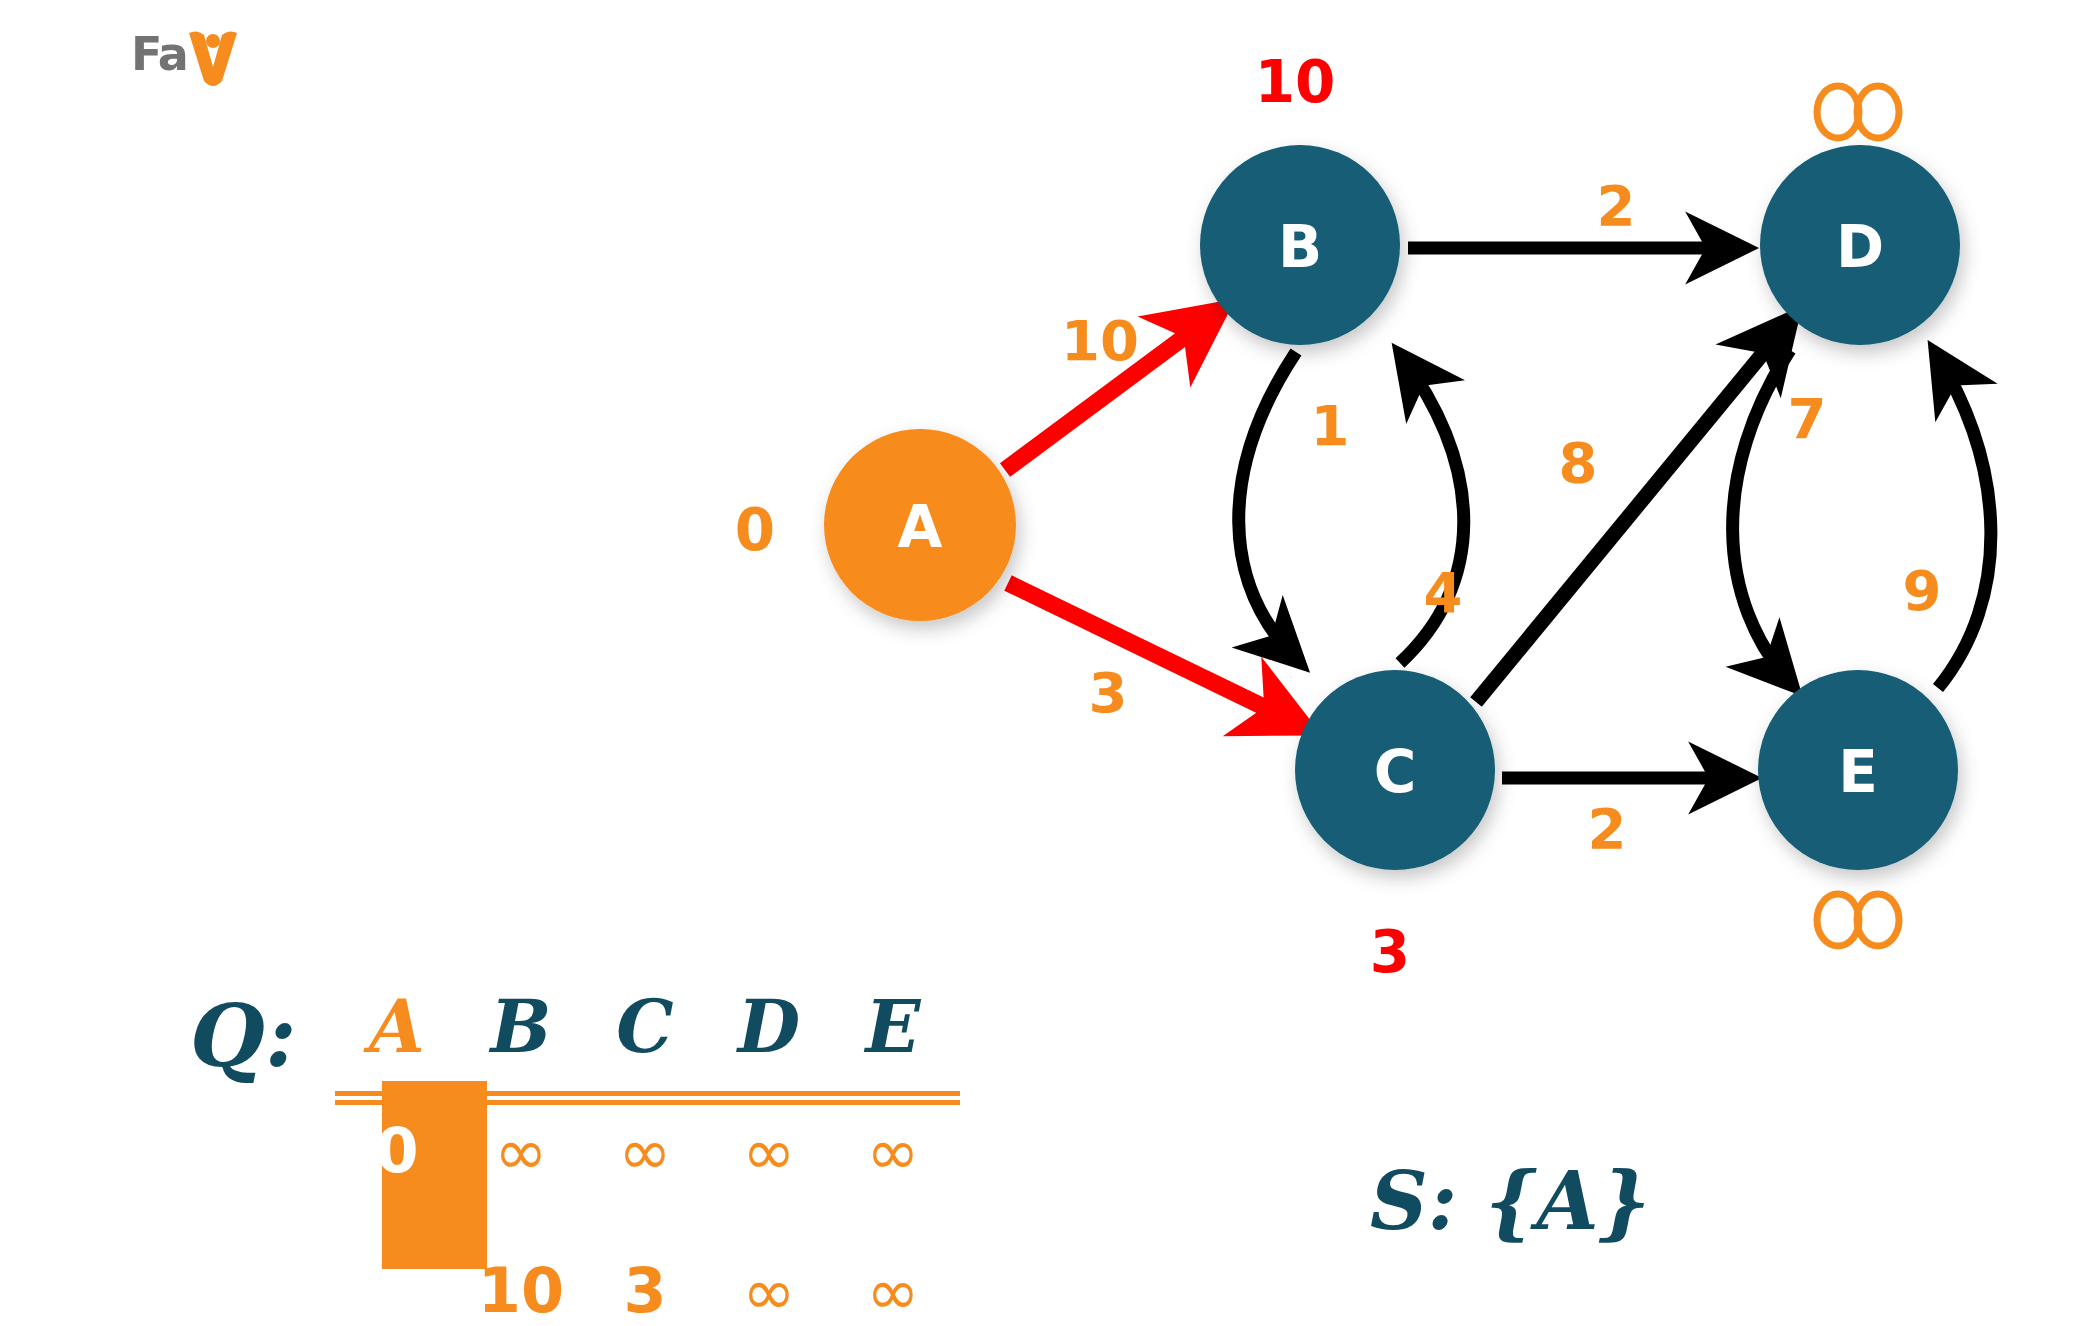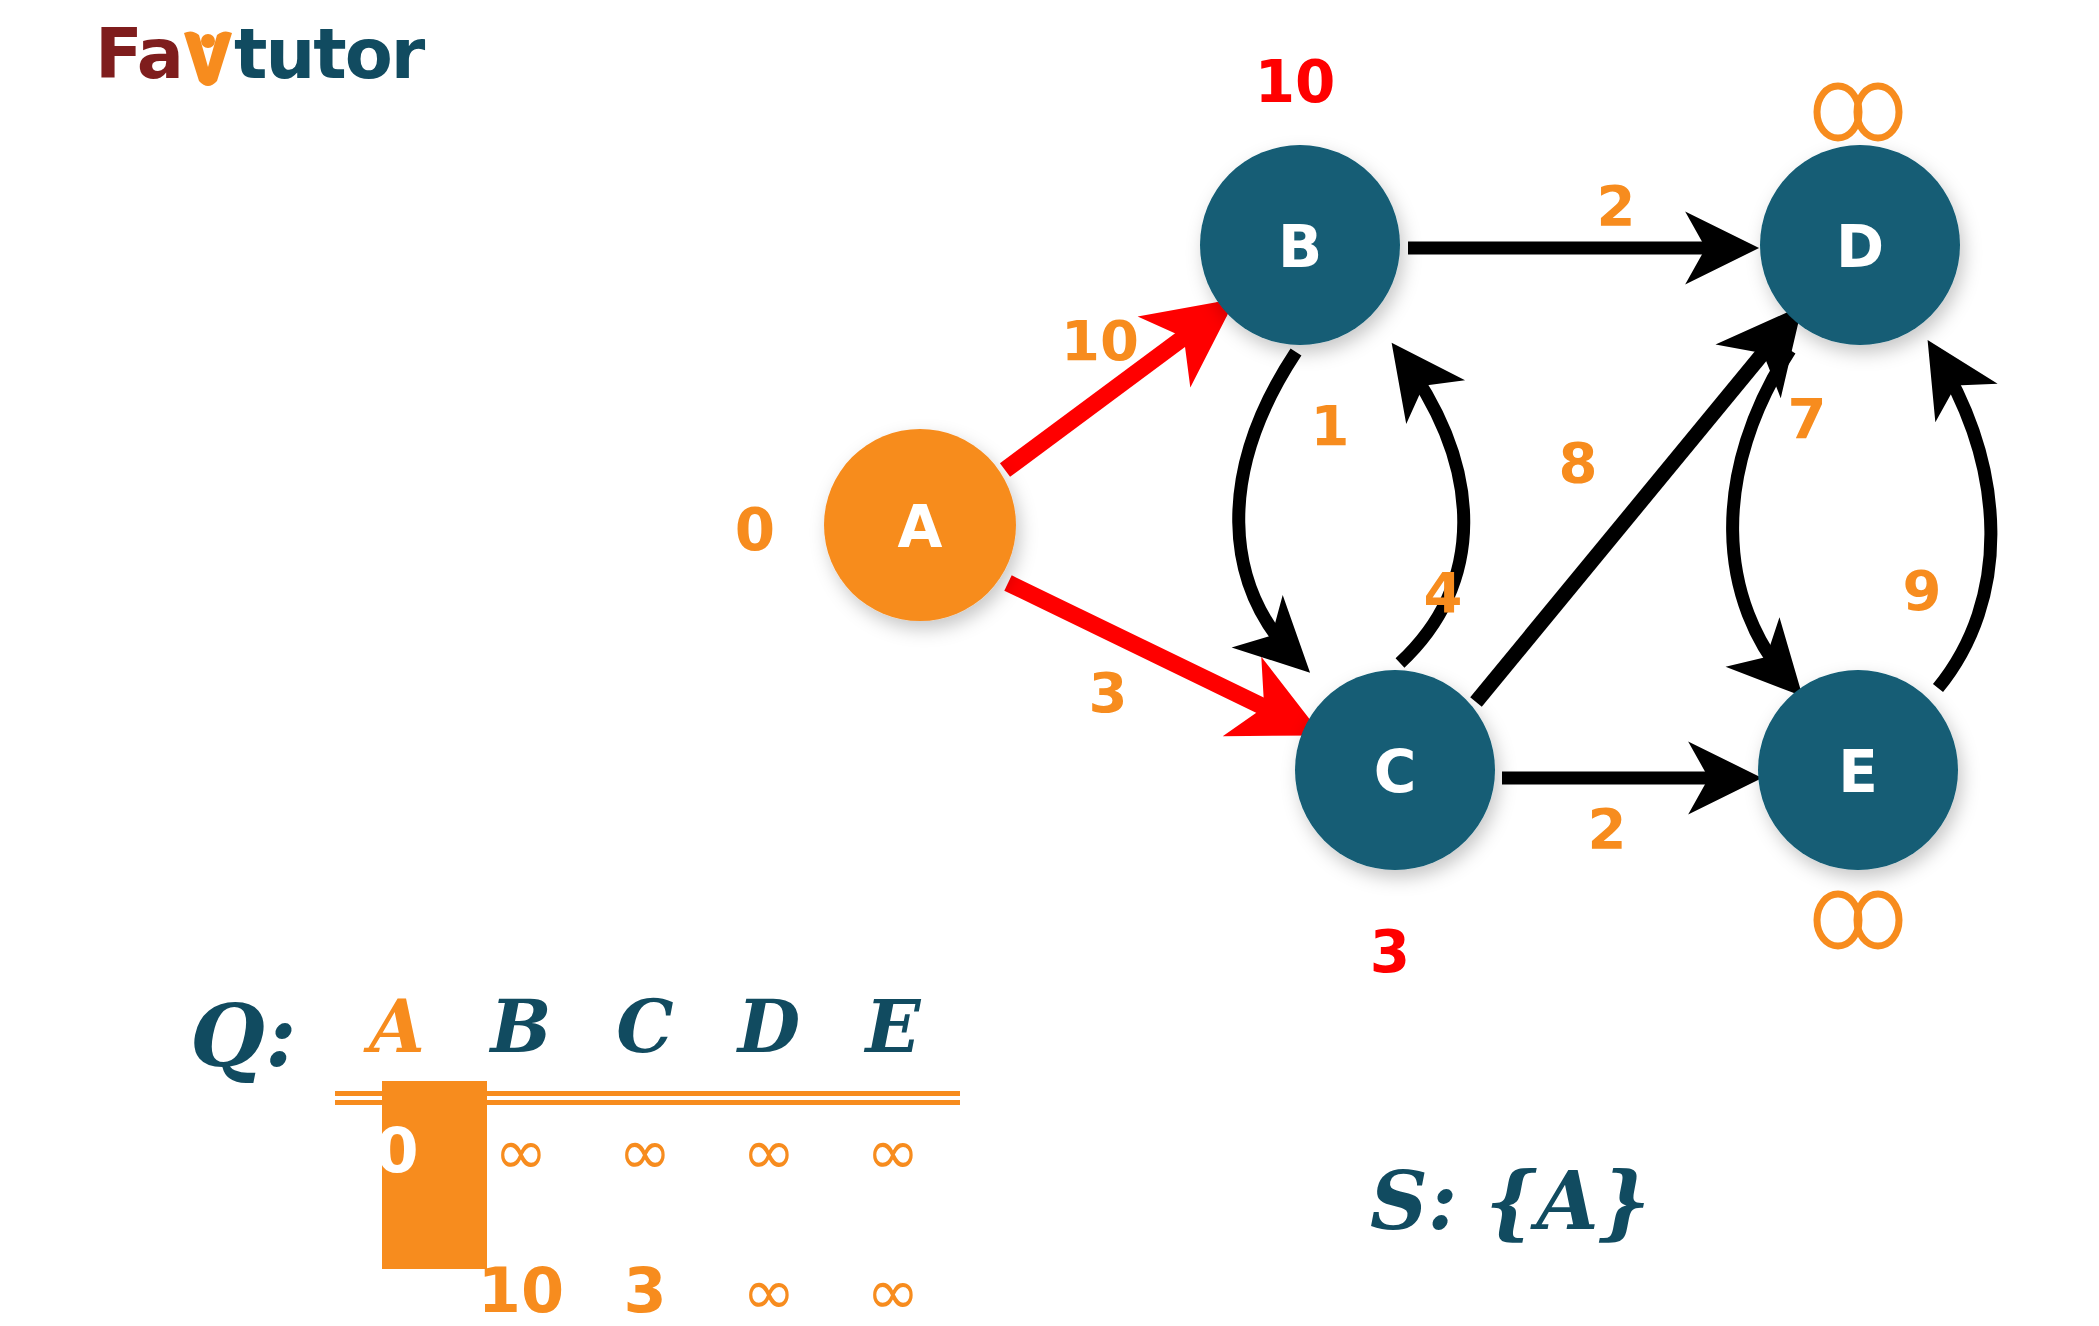--- a/index.html
+++ b/index.html
@@ -21,24 +21,25 @@
     position: absolute;
     left: 95px;
     top: 18px;
     height: 72px;
     display: flex;
     align-items: center;
   }
   #logo .logo-fa {
     font-family: "DejaVu Sans", sans-serif;
     font-weight: bold;
-    font-size: 70px;
-    color: #7f1d1d;
+    font-size: 46px;
+    color: #737373;
     letter-spacing: -2px;
     line-height: 1;
+    margin-left: 36px;
   }
   #logo .logo-v {
     position: relative;
     width: 52px;
     height: 70px;
     display: inline-block;
   }
   #logo .logo-tutor {
     font-family: "DejaVu Sans", sans-serif;
     font-weight: bold;
@@ -200,21 +201,20 @@
 <div id="page">
 
   <div id="logo">
     <span class="logo-fa">Fa</span>
     <span class="logo-v">
       <svg width="52" height="70" viewBox="0 0 52 70">
         <path d="M2 14 L17 62 Q26 72 35 62 L50 14 Q42 10 35 16 L26 48 L17 16 Q10 10 2 14 Z" fill="#F78C1E"></path>
         <circle cx="26" cy="22" r="7" fill="#F78C1E"></circle>
       </svg>
     </span>
-    <span class="logo-tutor">tutor</span>
   </div>
 
   <svg id="graph-svg" viewBox="0 0 2099 1326">
     <defs>
       <filter id="nodeshadow" x="-40%" y="-40%" width="180%" height="180%">
         <feDropShadow dx="4" dy="8" stdDeviation="9" flood-color="#000000" flood-opacity="0.22"></feDropShadow>
       </filter>
       <marker id="arrow-black" viewBox="0 0 12 12" refX="9" refY="6" markerWidth="6.5" markerHeight="6.5" orient="auto-start-reverse">
         <path d="M0.5 0.8 L11 6 L0.5 11.2 L3.4 6 Z" fill="#000000"></path>
       </marker>

